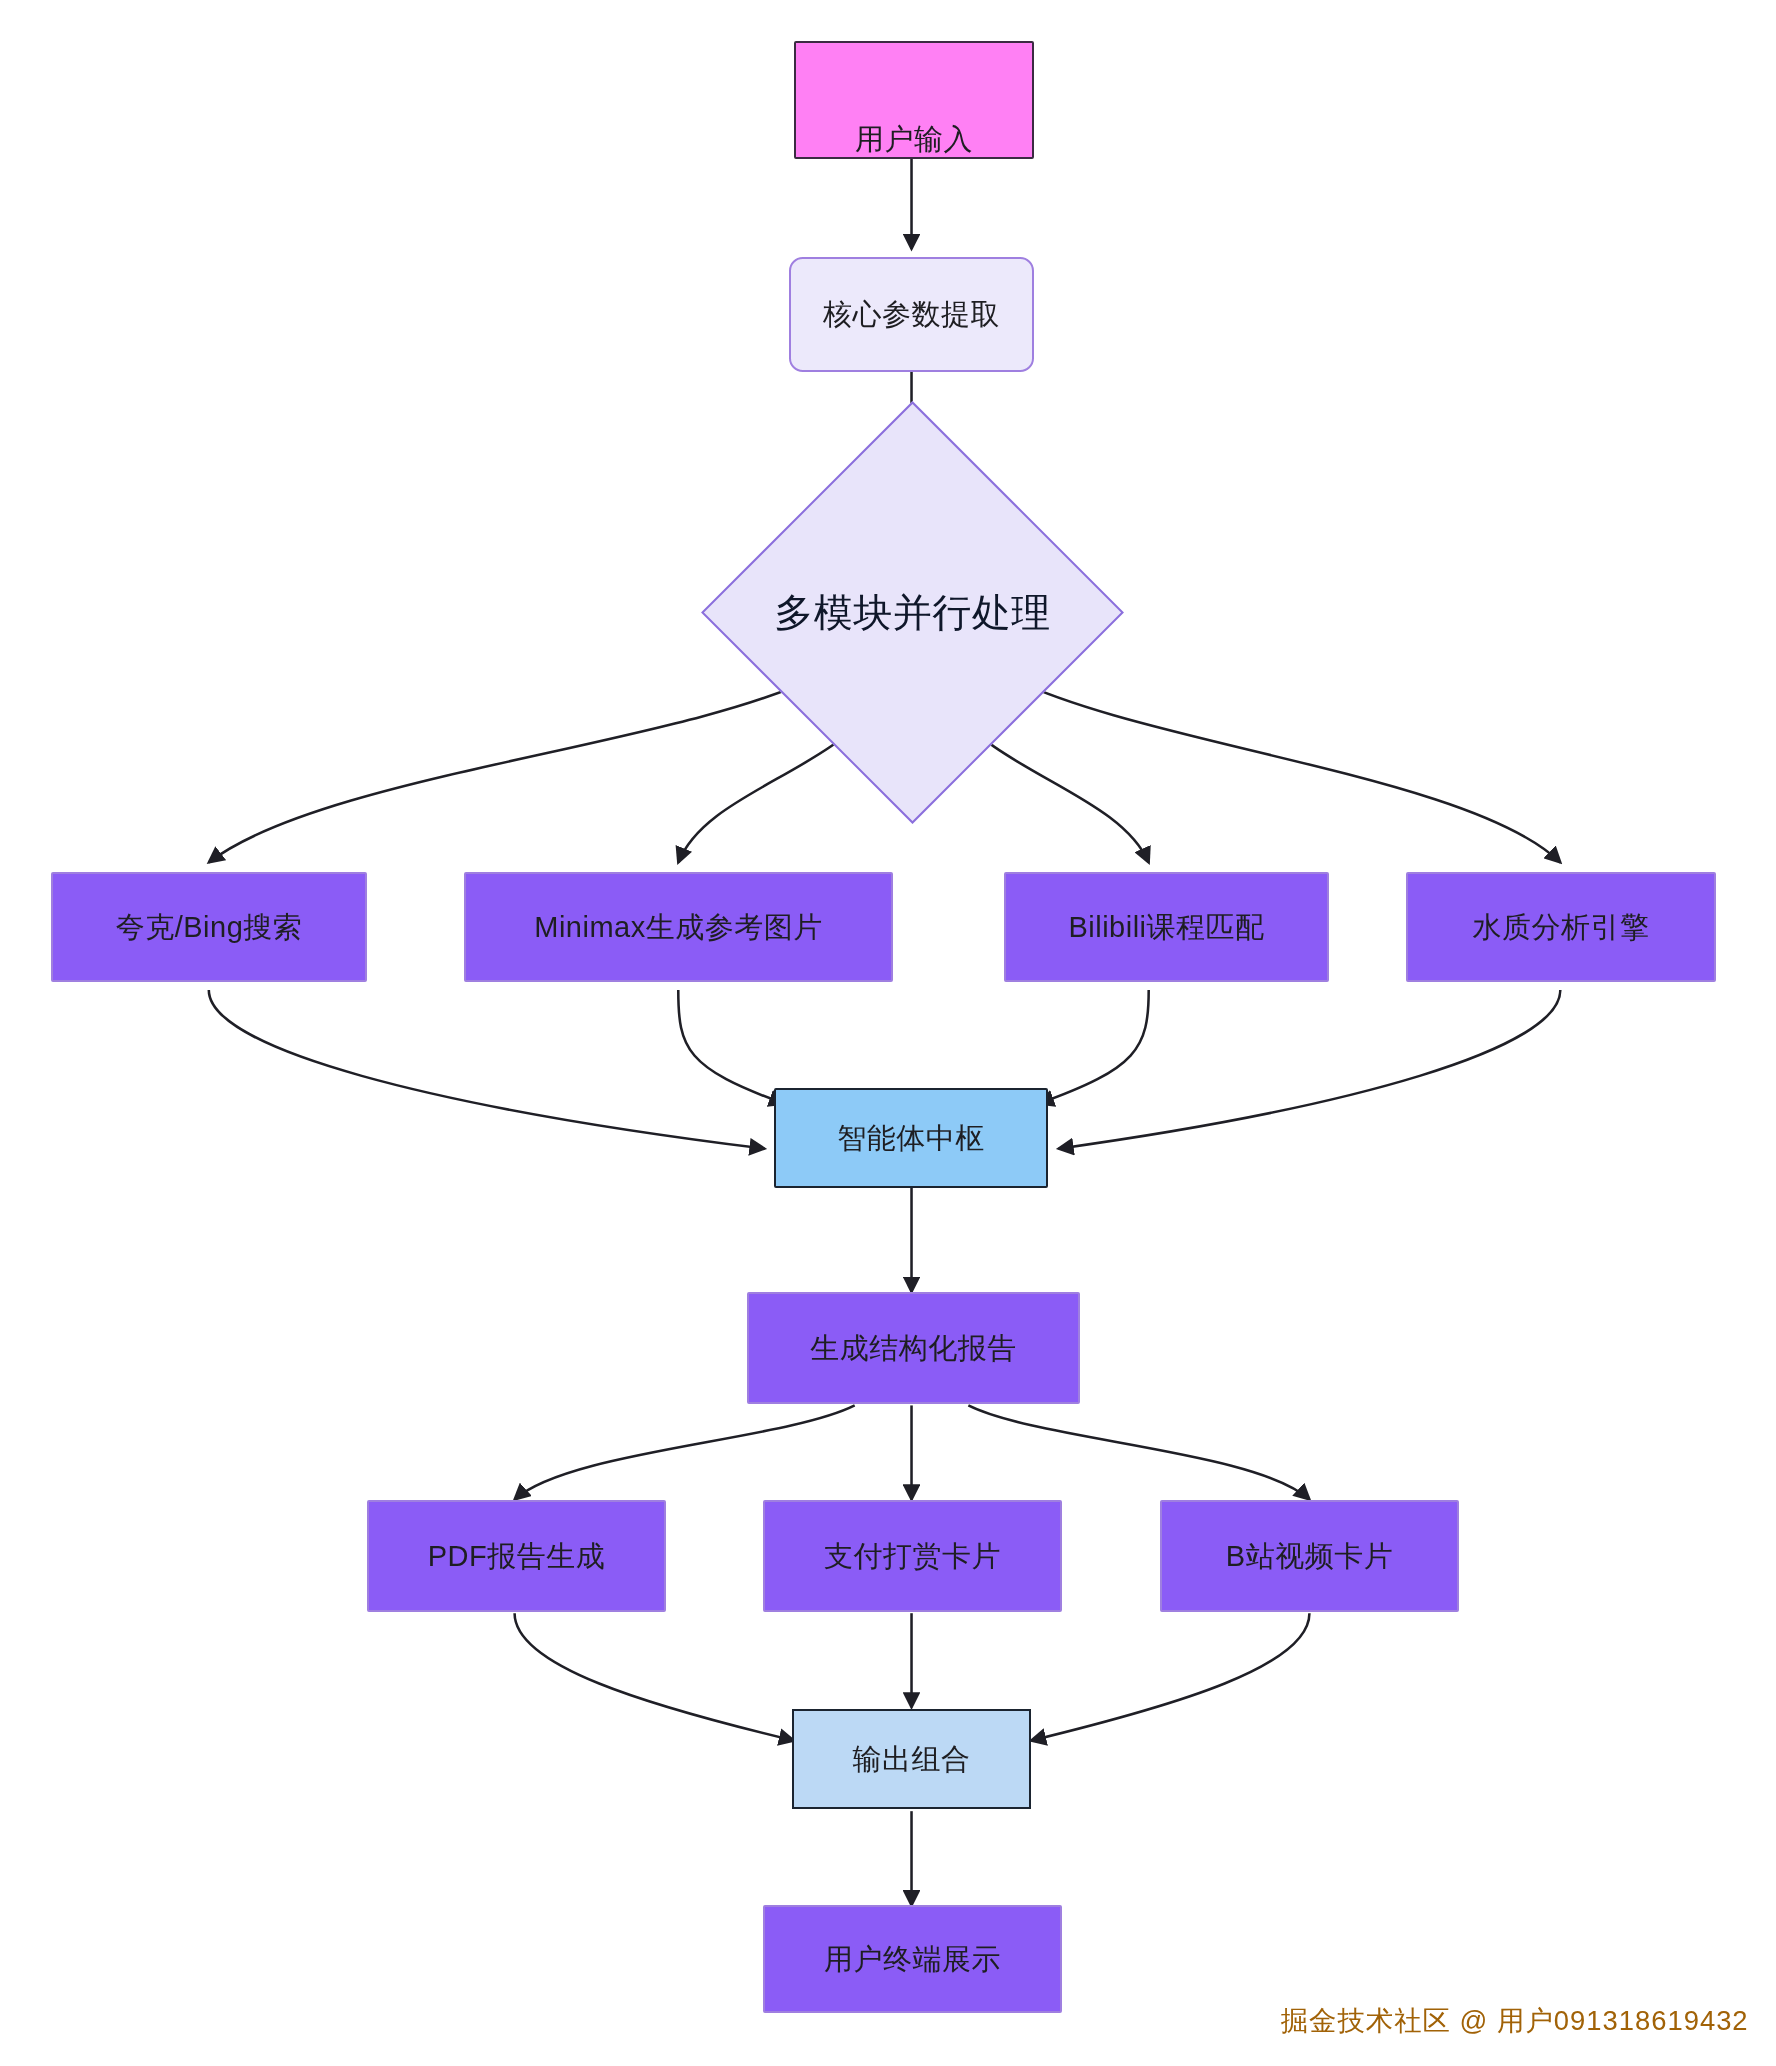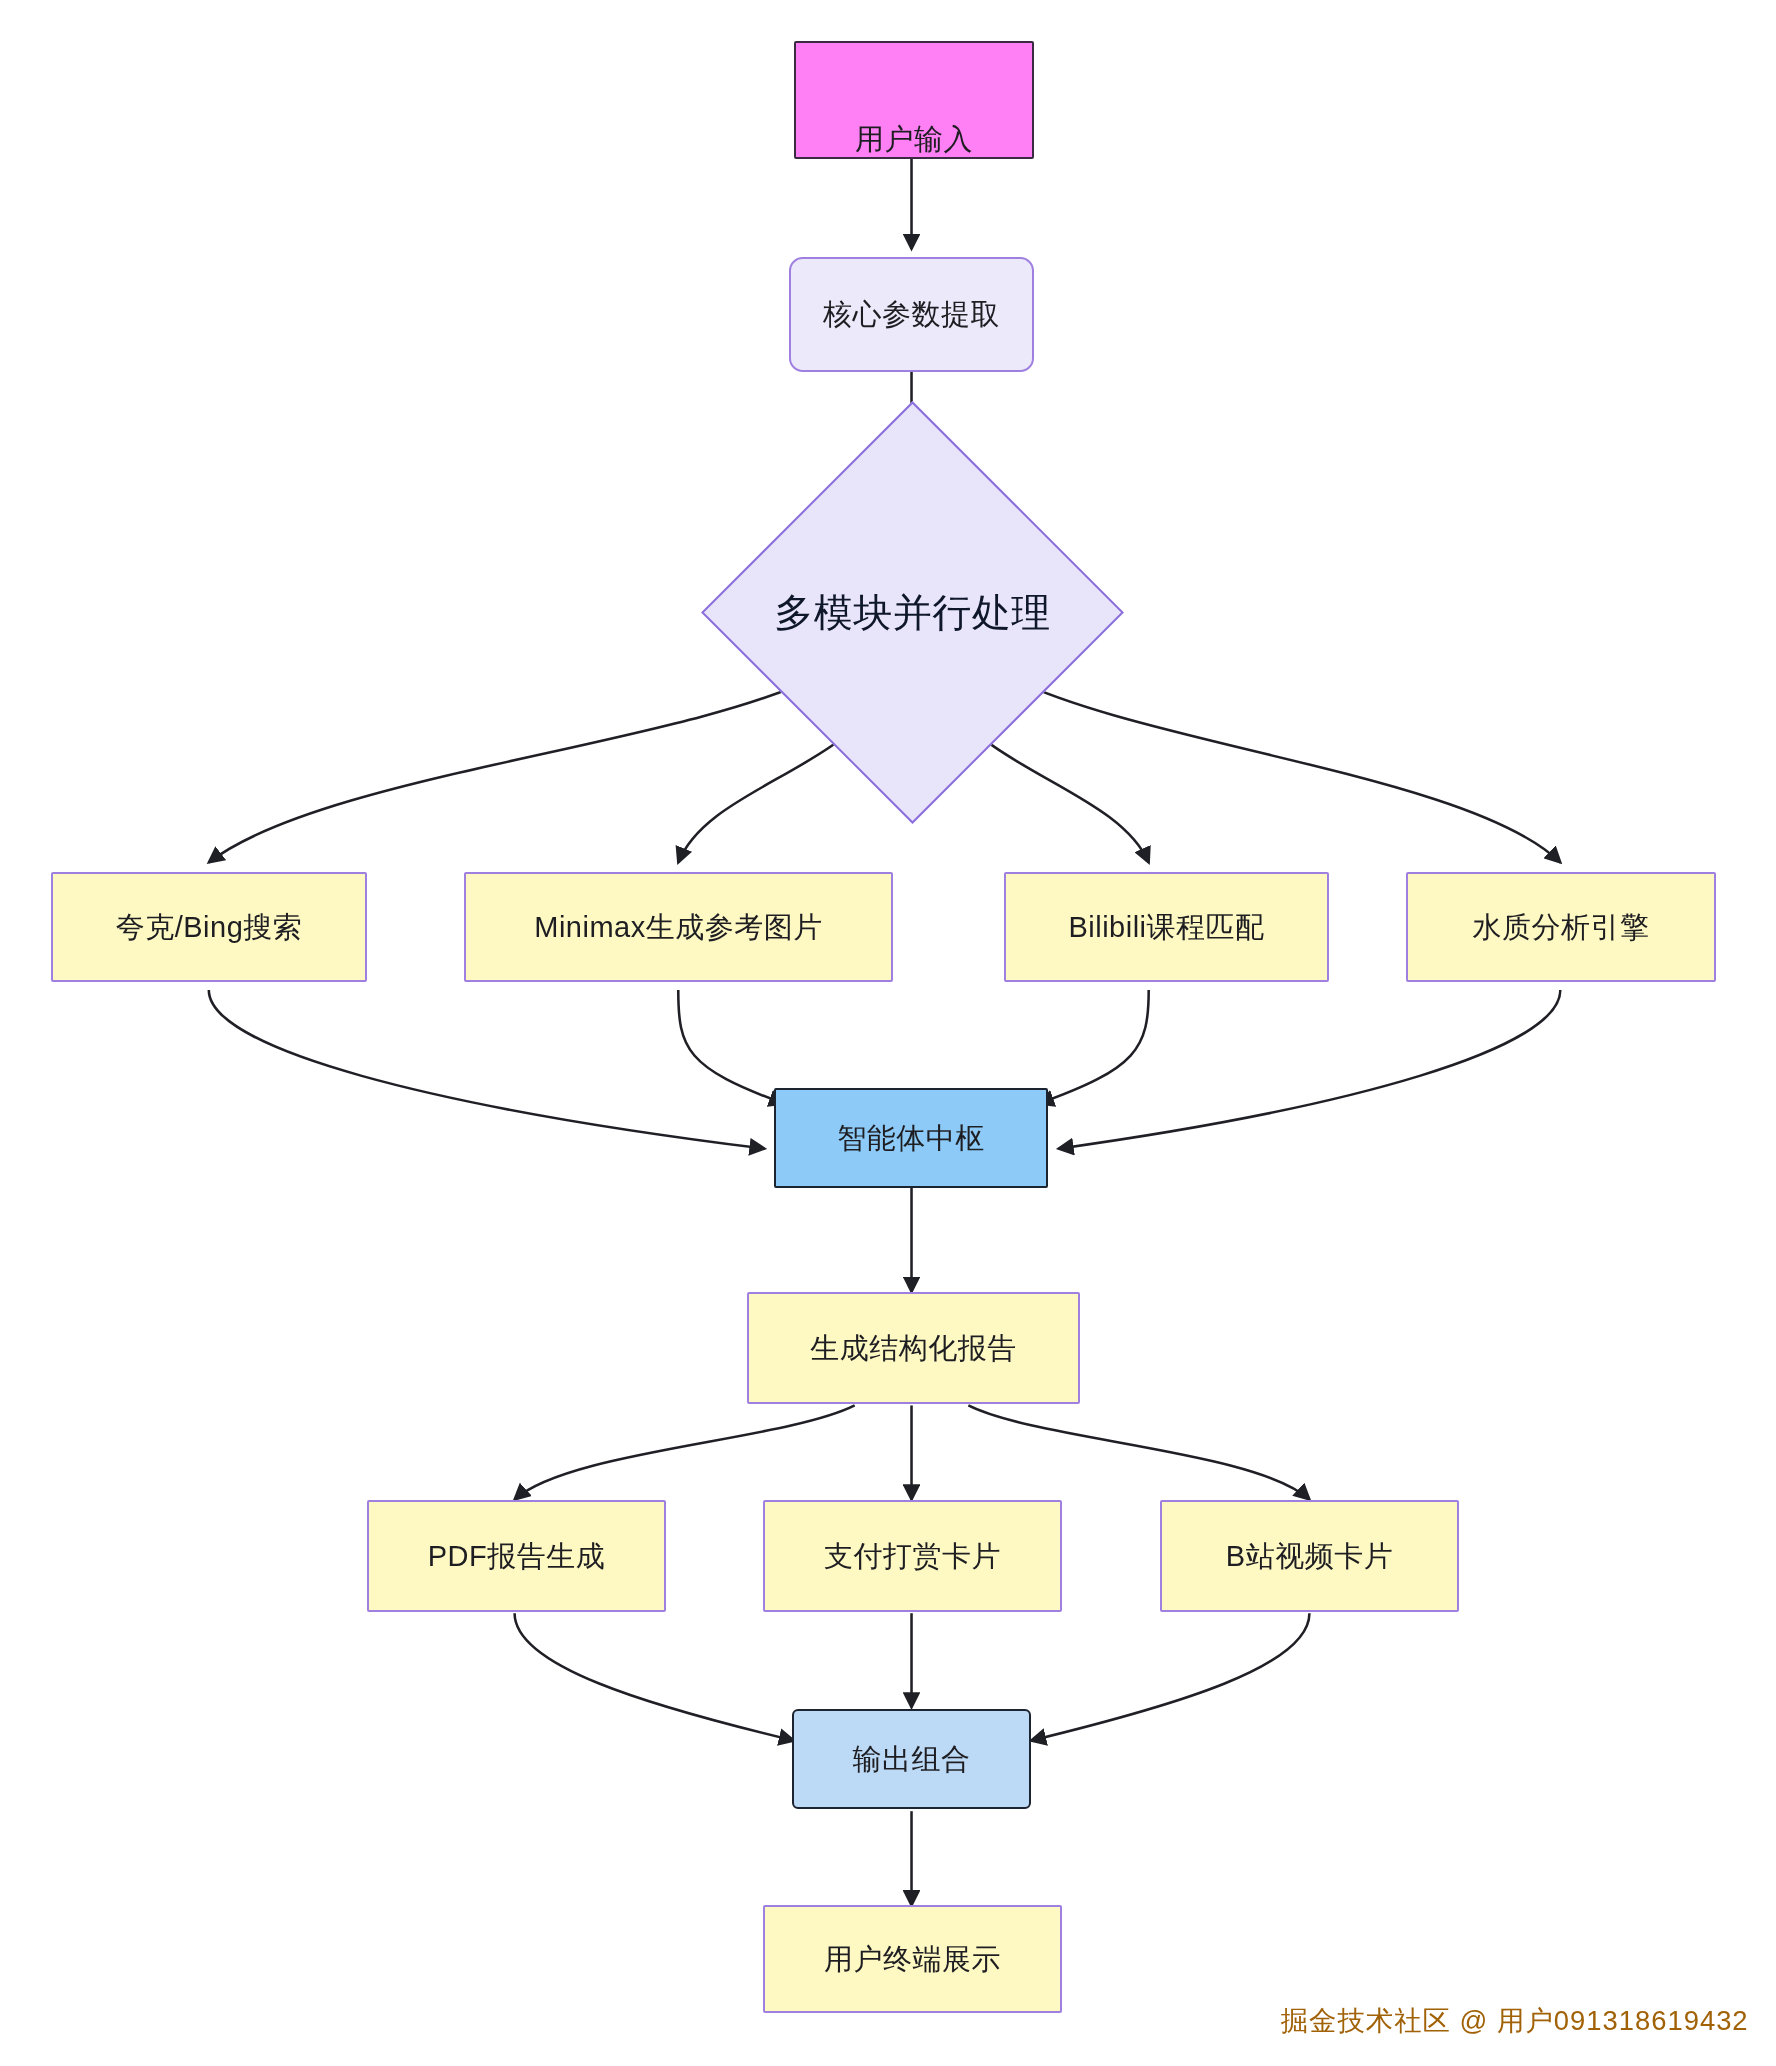--- a/index.html
+++ b/index.html
@@ -38,38 +38,38 @@
     letter-spacing: 0.5px;
     white-space: nowrap;
   }
   .node.start {
     background: #ff80f4;
     border: 2.9px solid #3b2b42;
     border-radius: 2px;
     align-items: flex-end;
   }
   .node.process {
-    background: #fef9c3;
+    background: #8b5cf6;
     border: 2px solid #9f7fe0;
     border-radius: 2px;
   }
   .node.rounded {
     background: #ece9fb;
     border: 2px solid #9f7fe0;
     border-radius: 13.7px;
   }
   .node.hub {
     background: #8dcaf7;
     border: 2.9px solid #1b2430;
     border-radius: 2px;
   }
   .node.combine {
     background: #bcd9f5;
     border: 2.9px solid #1b2430;
-    border-radius: 6px;
+    border-radius: 0;
   }
   .diamond-wrap {
     position: absolute;
   }
   .diamond-shape {
     position: absolute;
     left: 0;
     top: 0;
     width: 100%;
     height: 100%;

